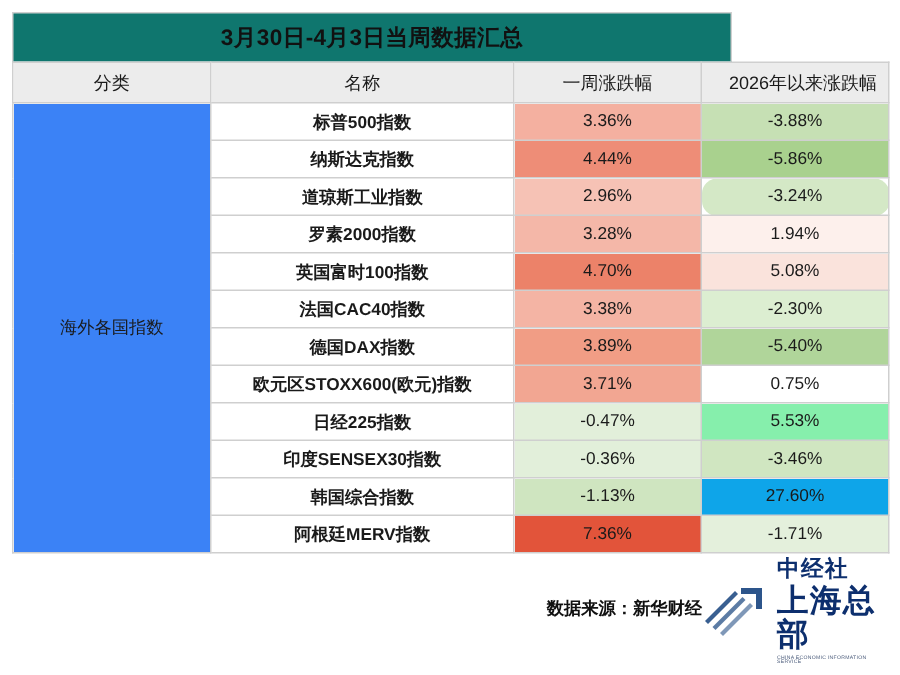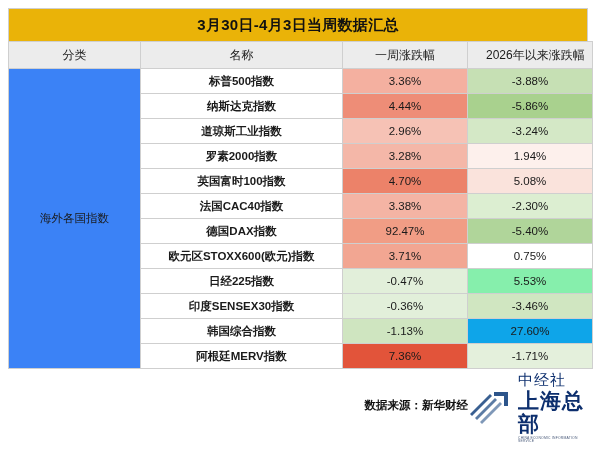--- a/index.html
+++ b/index.html
@@ -17,25 +17,25 @@
     position: relative;
     width: 600px;
     height: 450px;
     background: #ffffff;
     box-sizing: border-box;
   }
   .title-bar {
     position: absolute;
     left: 8px;
     top: 8px;
-    width: 580px;
+    width: 480px;
     height: 33px;
     border: 1px solid #cfcfcf;
     border-bottom: none;
-    background: #eab308;
+    background: #0f766e;
     display: flex;
     align-items: center;
     justify-content: center;
     box-sizing: border-box;
   }
   .title-text {
     font-size: 15px;
     font-weight: bold;
     color: #111111;
     letter-spacing: 0.3px;
@@ -106,21 +106,21 @@
     flex: none;
     position: relative;
   }
   .logo-text {
     margin-left: 4px;
     line-height: 1.12;
     color: #0d2f6e;
   }
   .logo-text .l1 {
     font-size: 15px;
-    font-weight: normal;
+    font-weight: bold;
     letter-spacing: 1px;
   }
   .logo-text .l2 {
     font-size: 21px;
     font-weight: bold;
     letter-spacing: 1px;
   }
   .logo-sub {
     font-size: 3.4px;
     color: #4a5b7a;
@@ -160,40 +160,40 @@
         <td class="num" style="background-color: rgb(198, 224, 180);">-3.88%</td>
       </tr>
       <tr>
         <td class="name">纳斯达克指数</td>
         <td class="num" style="background-color: rgb(238, 141, 119);">4.44%</td>
         <td class="num" style="background-color: rgb(169, 209, 142); margin-top: 36px;">-5.86%</td>
       </tr>
       <tr>
         <td class="name">道琼斯工业指数</td>
         <td class="num" style="background-color: rgb(246, 194, 181);">2.96%</td>
-        <td class="num" style="background-color: rgb(212, 232, 198);">-3.24%</td>
+        <td class="num" style="background-color: rgb(212, 232, 198); border-radius: 10px;">-3.24%</td>
       </tr>
       <tr>
         <td class="name">罗素2000指数</td>
         <td class="num" style="background-color: rgb(244, 183, 168);">3.28%</td>
         <td class="num" style="background-color: rgb(253, 240, 236);">1.94%</td>
       </tr>
       <tr>
         <td class="name">英国富时100指数</td>
         <td class="num" style="background-color: rgb(236, 130, 105);">4.70%</td>
         <td class="num" style="background-color: rgb(250, 227, 220);">5.08%</td>
       </tr>
       <tr>
         <td class="name">法国CAC40指数</td>
         <td class="num" style="background-color: rgb(244, 180, 164);">3.38%</td>
         <td class="num" style="background-color: rgb(220, 238, 209);">-2.30%</td>
       </tr>
       <tr>
         <td class="name">德国DAX指数</td>
-        <td class="num" style="background-color: rgb(241, 157, 133);">92.47%</td>
+        <td class="num" style="background-color: rgb(241, 157, 133);">3.89%</td>
         <td class="num" style="background-color: rgb(176, 213, 154);">-5.40%</td>
       </tr>
       <tr>
         <td class="name">欧元区STOXX600(欧元)指数</td>
         <td class="num" style="background-color: rgb(242, 166, 146);">3.71%</td>
         <td class="num" style="background-color: rgb(255, 255, 255); margin-top: 43px;">0.75%</td>
       </tr>
       <tr>
         <td class="name">日经225指数</td>
         <td class="num" style="background-color: rgb(226, 239, 218);">-0.47%</td>

